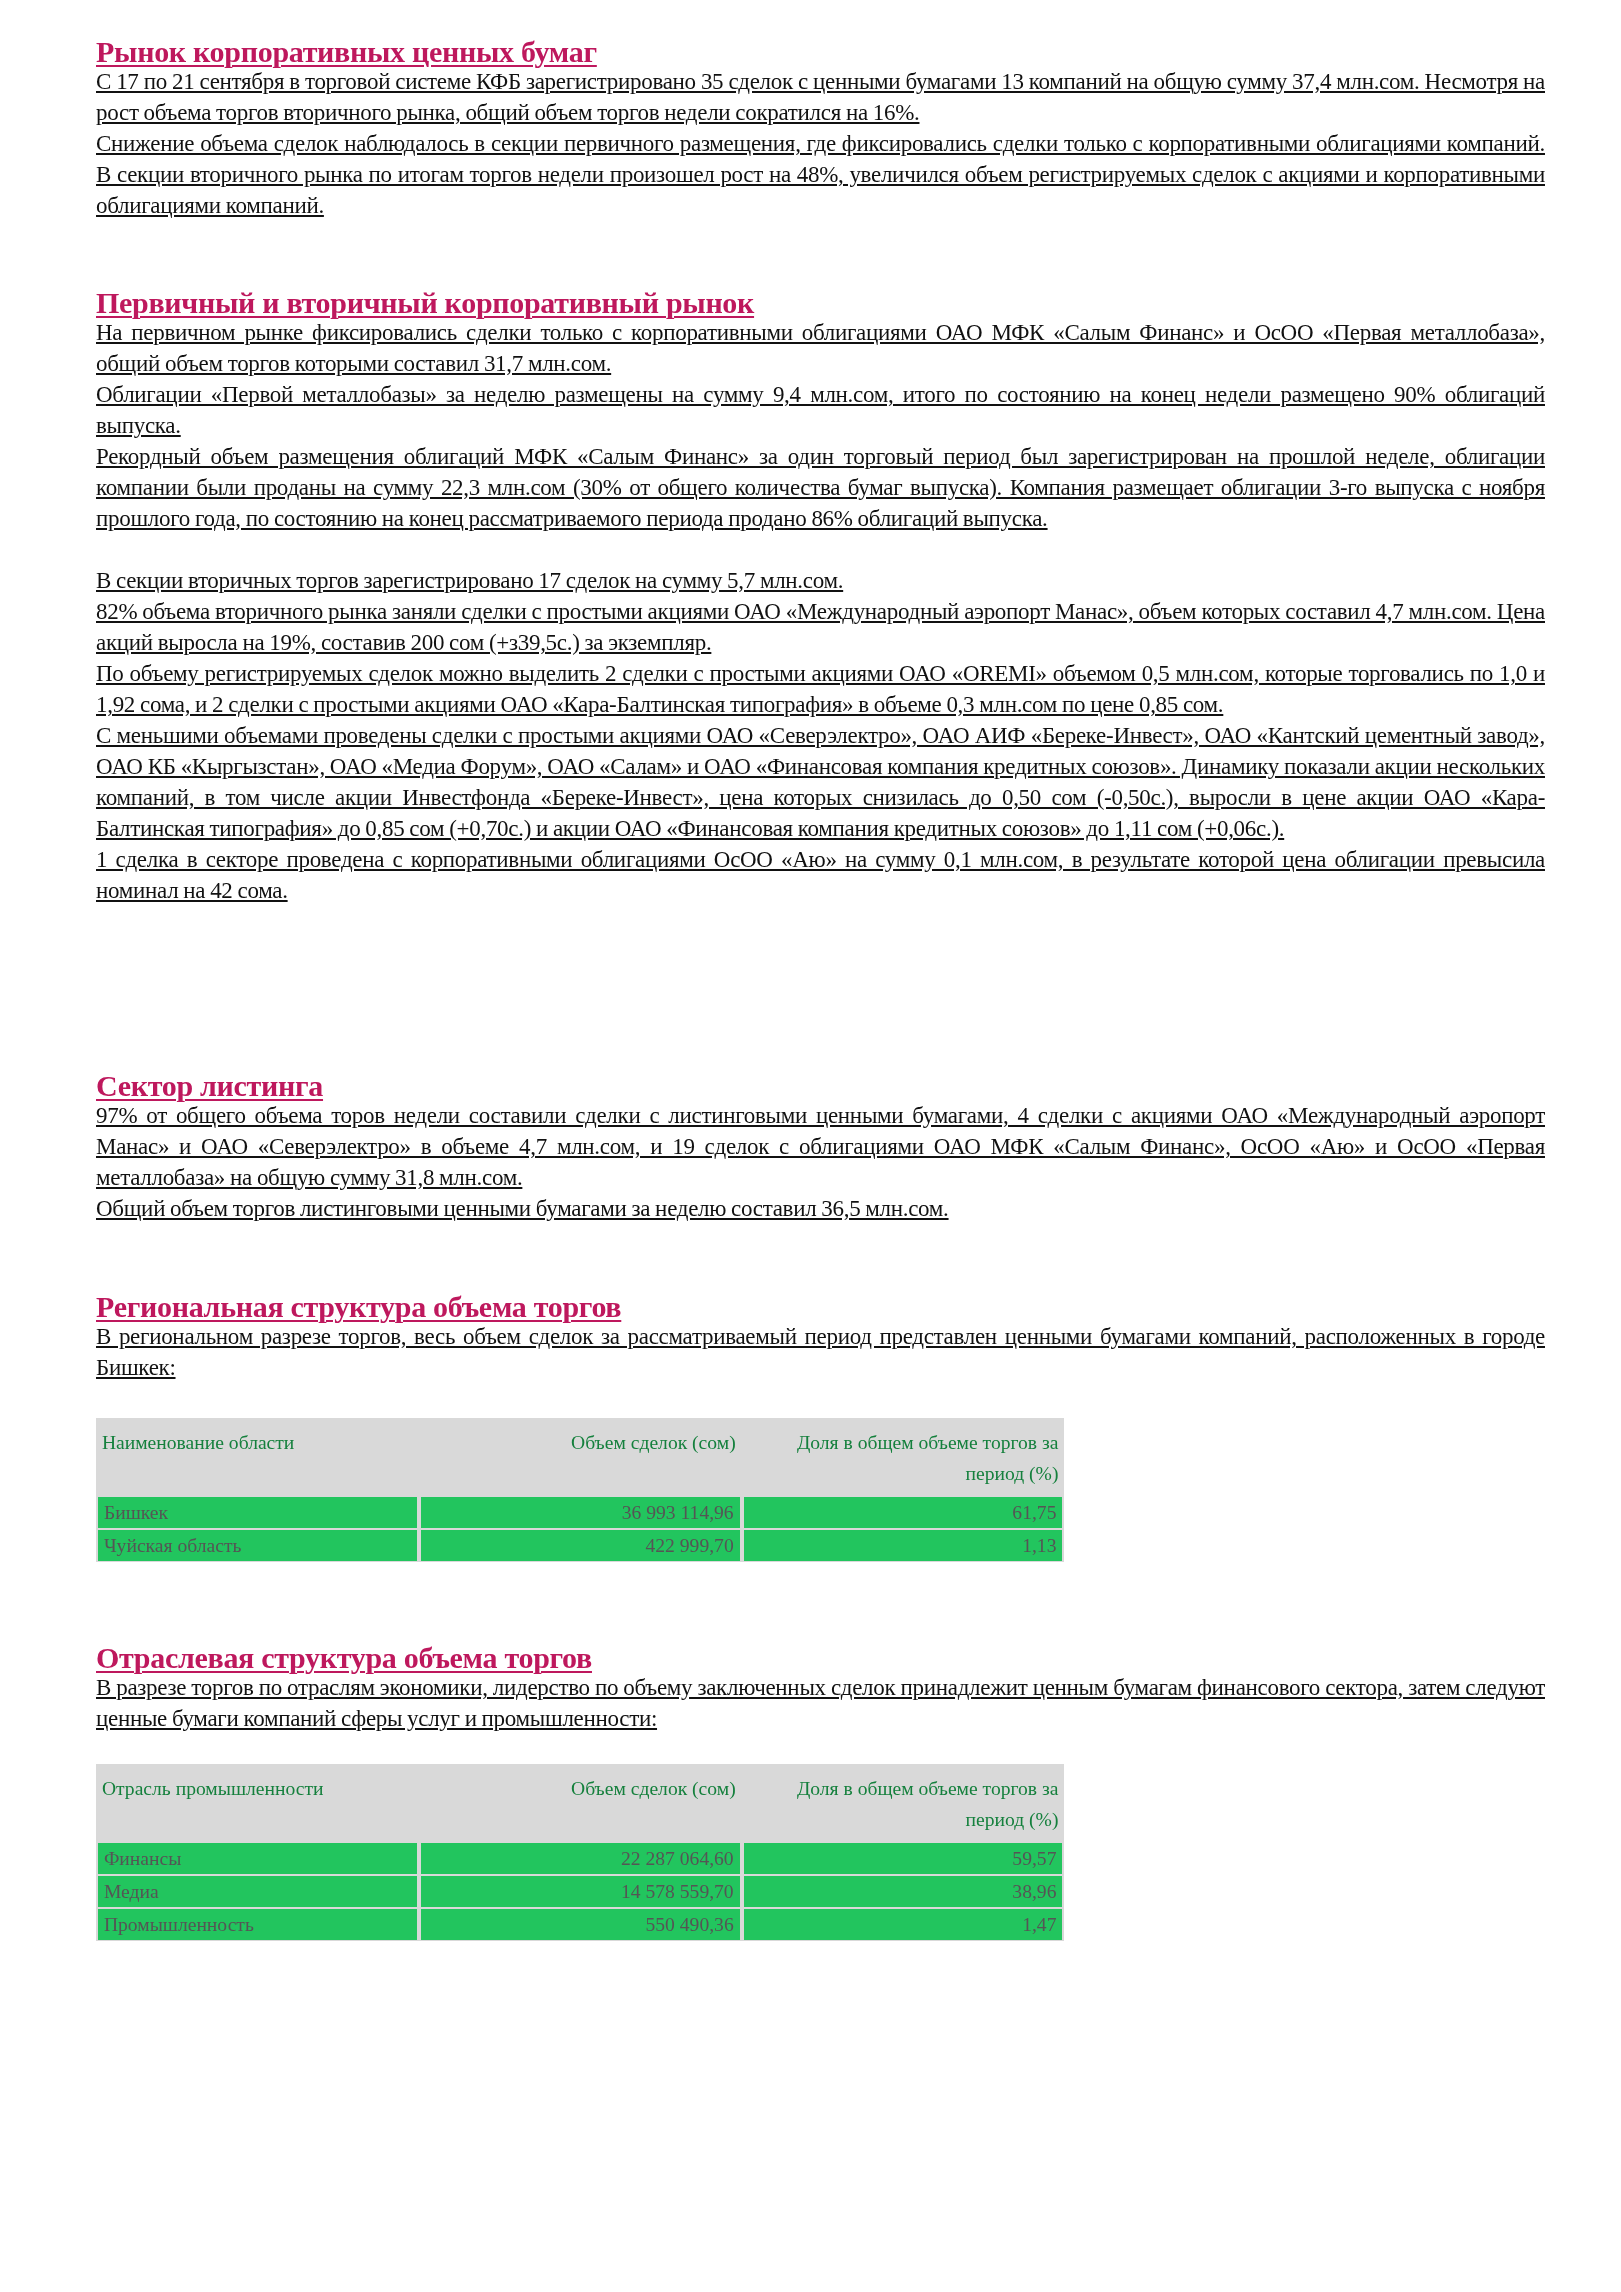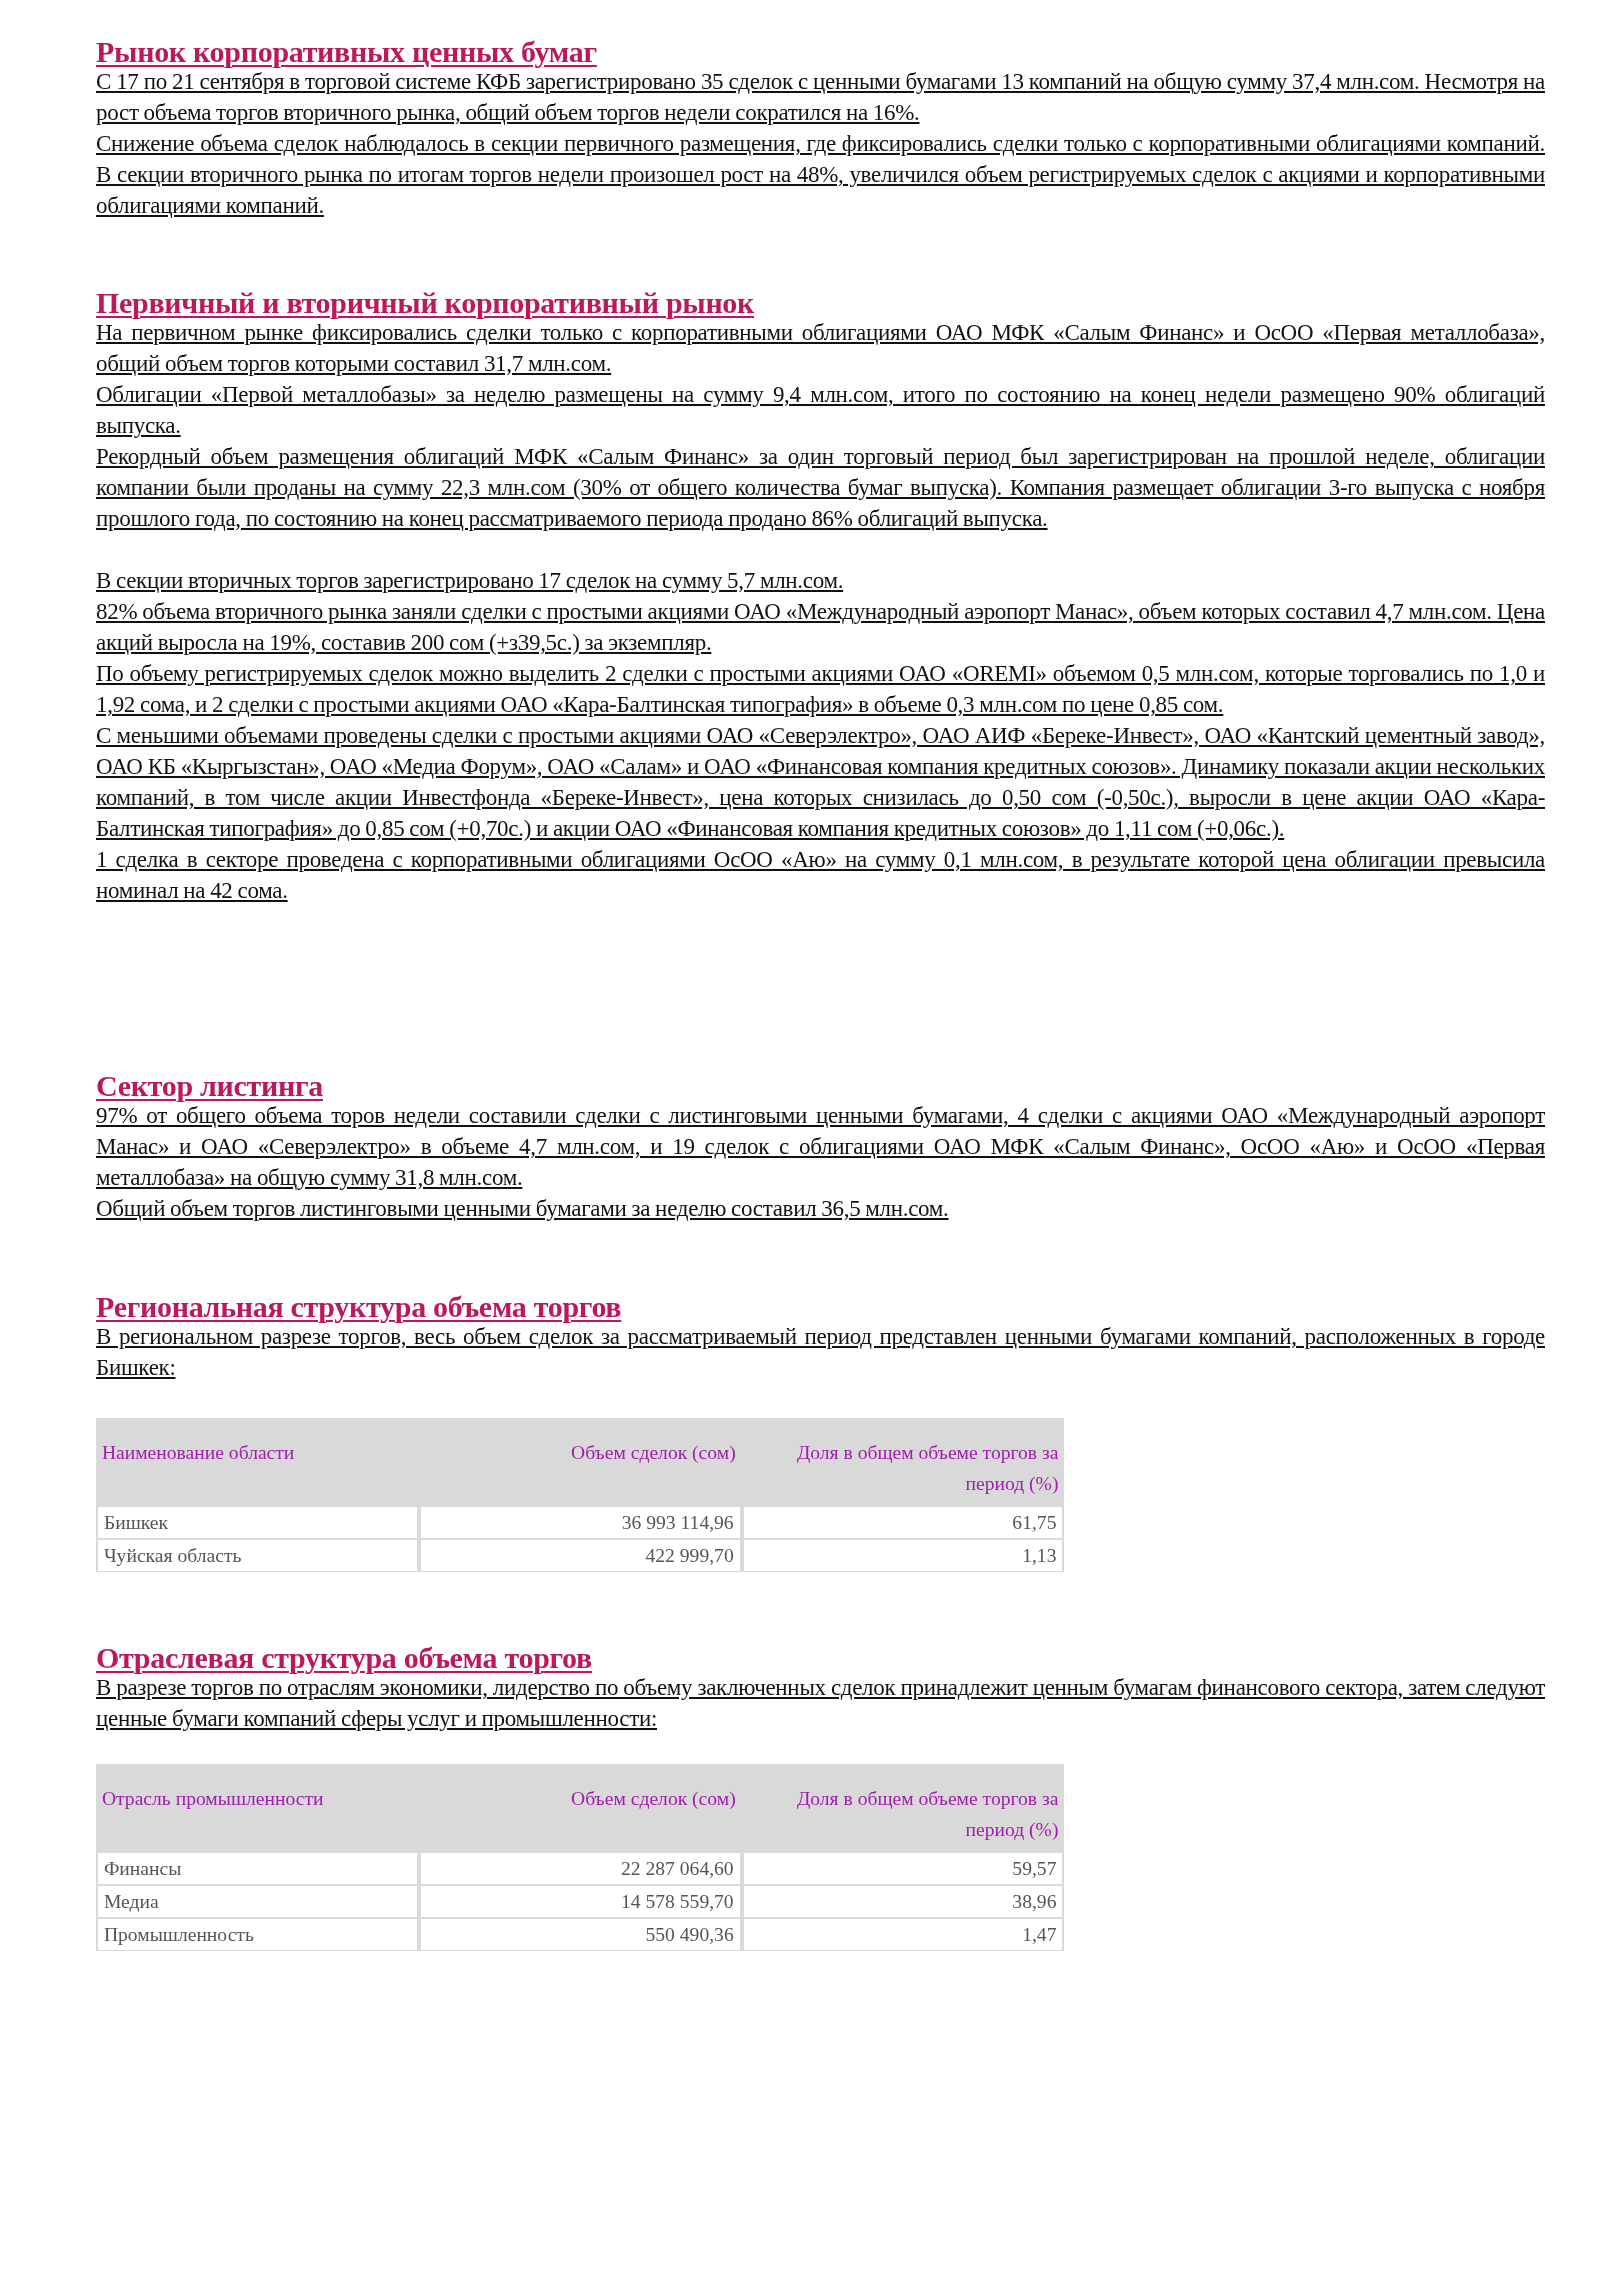--- a/index.html
+++ b/index.html
@@ -7,24 +7,24 @@
          font-family: "Liberation Serif", "DejaVu Serif", serif; color: #111; }
   .sec { position: absolute; left: 96px; width: 1449px; }
   .h { font-weight: bold; color: #be185d; text-decoration: underline; text-decoration-thickness: 2px;
        text-underline-offset: 2.9px; font-size: 30px; line-height: 29px; margin: 0;
        letter-spacing: -0.3px; }
   .p { font-size: 23px; line-height: 31px; margin: 0; text-align: justify; letter-spacing: -0.3px;
        word-spacing: -0.5px; text-decoration: underline; }
   .gap { height: 31px; }
   table.t { position: absolute; left: 96px; border-collapse: separate; border-spacing: 0;
             background: #d9d9d9; font-size: 19.6px; color: #555; }
-  table.t td { padding: 0 5.9px; height: 31px; background: #ffffff; border: 2px solid #d9d9d9;
+  table.t td { padding: 0 5.9px; height: 31px; background: #22c55e; border: 2px solid #d9d9d9;
                border-top-width: 1px; border-bottom-width: 1px; vertical-align: middle; }
-  table.t tr.hd td { background: #d9d9d9; color: #a21caf; vertical-align: top; line-height: 31px;
-                     padding-top: 19px; height: 69px; border: none; }
+  table.t tr.hd td { background: #d9d9d9; color: #15803d; vertical-align: top; line-height: 31px;
+                     padding-top: 9px; height: 69px; border: none; }
   table.t td.c1 { width: 307px; text-align: left; }
   table.t td.c2 { width: 307px; text-align: right; }
   table.t td.c3 { width: 307px; text-align: right; }
 </style>
 </head>
 <body>
 
 <div class="sec" style="top:37px;">
   <h2 class="h">Рынок корпоративных ценных бумаг</h2>
   <p class="p">С 17 по 21 сентября в торговой системе КФБ зарегистрировано 35 сделок с ценными бумагами 13 компаний на общую сумму 37,4 млн.сом. Несмотря на рост объема торгов вторичного рынка, общий объем торгов недели сократился на 16%.</p>

